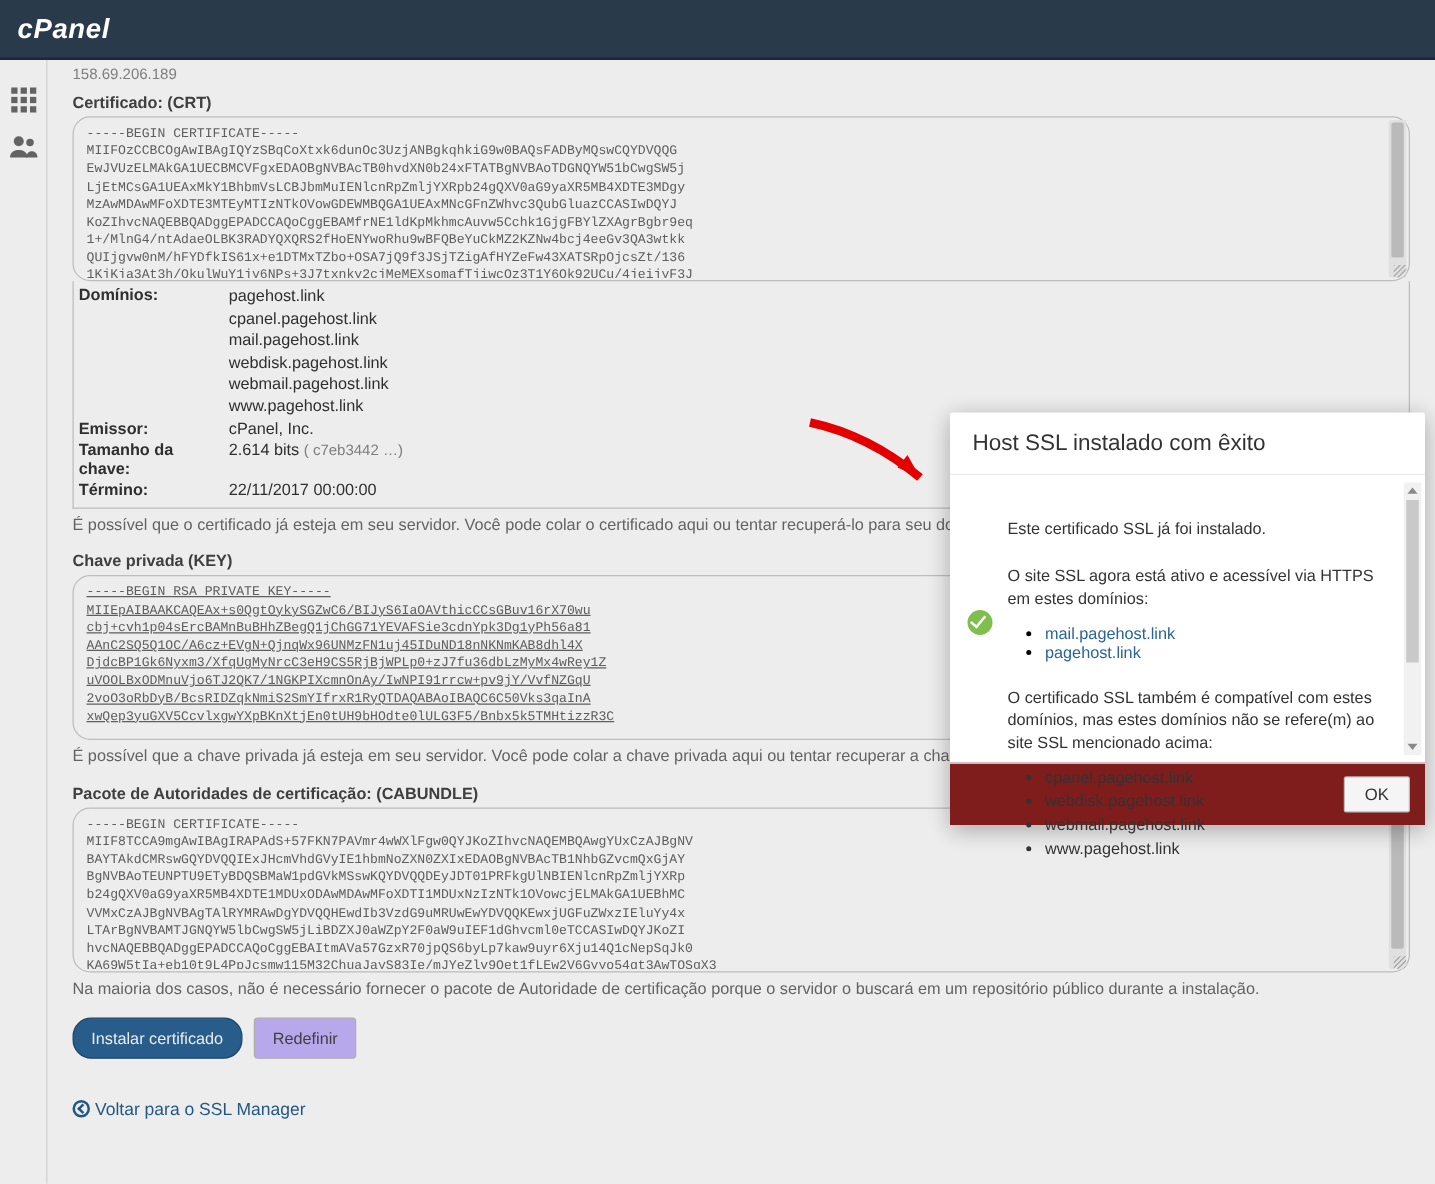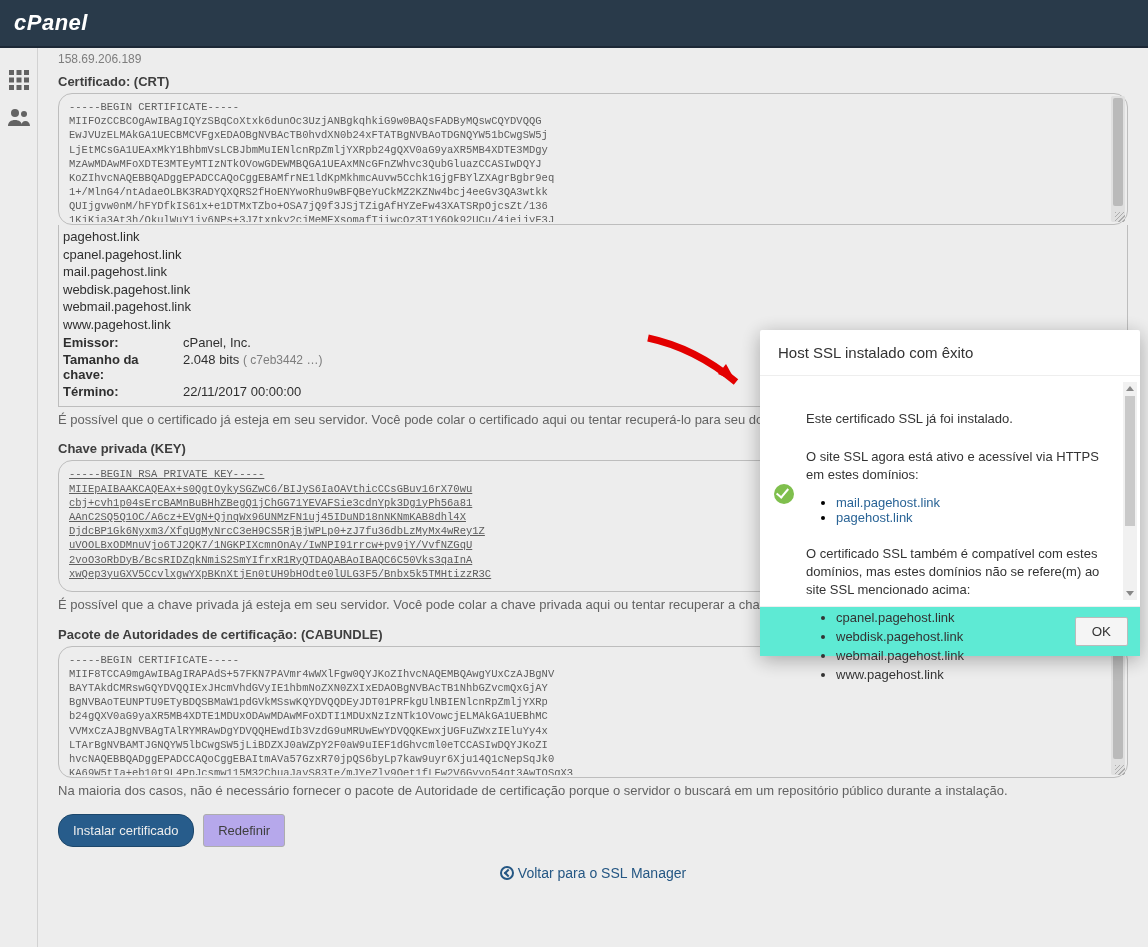--- a/index.html
+++ b/index.html
@@ -31,46 +31,46 @@
   .meta-row { display: flex; padding: 1px 0; }
   .meta-label { width: 120px; font-weight: bold; color: #333; flex-shrink: 0; }
   .meta-val { color: #333; }
   .domains-list div { line-height: 1.35; }
   .hash-small { color: #888; font-size: 12px; }
 
   .btn-row { margin-top: 14px; }
   .btn-primary { background: #2a6496; color: #fff; border: 1px solid #204d74; padding: 8px 14px; border-radius: 15px; cursor: pointer; font-size: 13px; }
   .btn-default { background: #c4b5fd; color: #444; border: 1px solid #bbb; padding: 8px 14px; border-radius: 3px; cursor: pointer; font-size: 13px; margin-left: 6px; }
 
-  .backlink-row { text-align: center; margin-top: 18px; }
+  .backlink-row { margin-top: 32px; }
   .backlink { color: #285e8e; text-decoration: none; font-size: 14px; }
   .back-icon { display: inline-block; width: 14px; height: 14px; border: 2px solid #285e8e; border-radius: 50%; vertical-align: -2px; margin-right: 4px; position: relative; }
   .back-icon::after { content: ""; position: absolute; left: 3px; top: 2px; width: 4px; height: 4px; border-left: 2px solid #285e8e; border-bottom: 2px solid #285e8e; transform: rotate(45deg); }
 
   
   .arrow-wrap { position: absolute; top: 330px; left: 640px; pointer-events: none; }
   .arrow-svg { width: 120px; height: 70px; }
 
   
   .modal { position: absolute; top: 330px; left: 760px; width: 380px; background: #fff; box-shadow: 0 4px 20px rgba(0,0,0,0.3); border-radius: 2px; }
-  .modal-header { padding: 14px 18px; font-size: 15px; color: #333; border-bottom: 1px solid #eee; }
+  .modal-header { padding: 14px 18px; font-size: 18px; color: #333; border-bottom: 1px solid #eee; }
   .modal-body { position: relative; padding: 14px 0 14px 46px; max-height: 230px; }
   .modal-scroll { position: absolute; right: 3px; top: 6px; bottom: 6px; width: 14px; background: #f1f1f1; }
   .modal-scroll .arrow-up, .modal-scroll .arrow-down { position: absolute; left: 3px; width: 0; height: 0; border-left: 4px solid transparent; border-right: 4px solid transparent; }
   .modal-scroll .arrow-up { top: 4px; border-bottom: 5px solid #888; }
   .modal-scroll .arrow-down { bottom: 4px; border-top: 5px solid #888; }
   .modal-scroll .thumb { position: absolute; left: 2px; right: 2px; top: 14px; height: 130px; background: #c9c9c9; }
   .modal-body p, .modal-body ul { margin-right: 24px; }
   .modal-body p { margin-bottom: 10px; color: #333; line-height: 1.4; margin-top: 20px; }
   .modal-body ul { list-style: disc; padding-left: 30px; margin-bottom: 10px; }
   .modal-body ul.link-list li a { color: #2a6496; text-decoration: none; }
   .modal-body ul.plain-list li { color: #333; line-height: 1.45; }
   .green-check { position: absolute; left: 14px; top: 108px; width: 20px; height: 20px; border-radius: 50%; background: #7fbf4d; }
   .green-check::after { content: ""; position: absolute; left: 5px; top: 2px; width: 5px; height: 10px; border-right: 2px solid #fff; border-bottom: 2px solid #fff; transform: rotate(40deg); }
-  .modal-footer { padding: 10px 12px; text-align: right; background: #5eead4; border-top: 1px solid #eee; }
+  .modal-footer { padding: 10px 12px; text-align: right; background: #7f1d1d; border-top: 1px solid #eee; }
   .modal-footer button { background: #f5f5f5; border: 1px solid #bbb; padding: 6px 16px; border-radius: 2px; cursor: pointer; color: #333; }
 
   .cert-meta-box { border: 1px solid #ccc; border-top: none; padding: 2px 4px 6px; }
 </style>
 </head>
 <body>
 
 <div class="topbar">
   <span class="brand">cPanel</span>
 </div>
@@ -111,36 +111,37 @@
 1KjKja3At3h/QkulWuY1jy6NPs+3J7txnky2cjMeMEXsomafTjiwcQz3T1Y6Qk92UCu/4jeijyF3J
 pjpgMv+CMOTyPdm63MPob/Y2P1b3xuRp1NrGDt6EWwBgfwXLESA2apDZokthpmCHG5EZUckCAwEA</textarea>
     <div class="scroll-track">
         <div class="scroll-thumb"></div>
       </div>
     <div class="resize-grip"></div>
   </div>
 
   <div class="cert-meta-box">
     <div class="meta-row">
+      <div class="meta-label">Domínios:</div>
       <div class="meta-val domains-list">
         <div>pagehost.link</div>
         <div>cpanel.pagehost.link</div>
         <div>mail.pagehost.link</div>
         <div>webdisk.pagehost.link</div>
         <div>webmail.pagehost.link</div>
         <div>www.pagehost.link</div>
       </div>
     </div>
     <div class="meta-row">
       <div class="meta-label">Emissor:</div>
       <div class="meta-val">cPanel, Inc.</div>
     </div>
     <div class="meta-row">
       <div class="meta-label">Tamanho da chave:</div>
-      <div class="meta-val"><span>2.048 bits</span> <span class="hash-small">( c7eb3442 …)</span></div>
+      <div class="meta-val"><span>2.614 bits</span> <span class="hash-small">( c7eb3442 …)</span></div>
     </div>
     <div class="meta-row">
       <div class="meta-label">Término:</div>
       <div class="meta-val">22/11/2017 00:00:00</div>
     </div>
   </div>
   <div class="help-text">É possível que o certificado já esteja em seu servidor. Você pode colar o certificado aqui ou tentar recuperá-lo para seu domínio.</div>
 
   <div class="section-label">Chave privada (KEY)</div>
   <div class="textarea-wrap" style="height:132px;">

